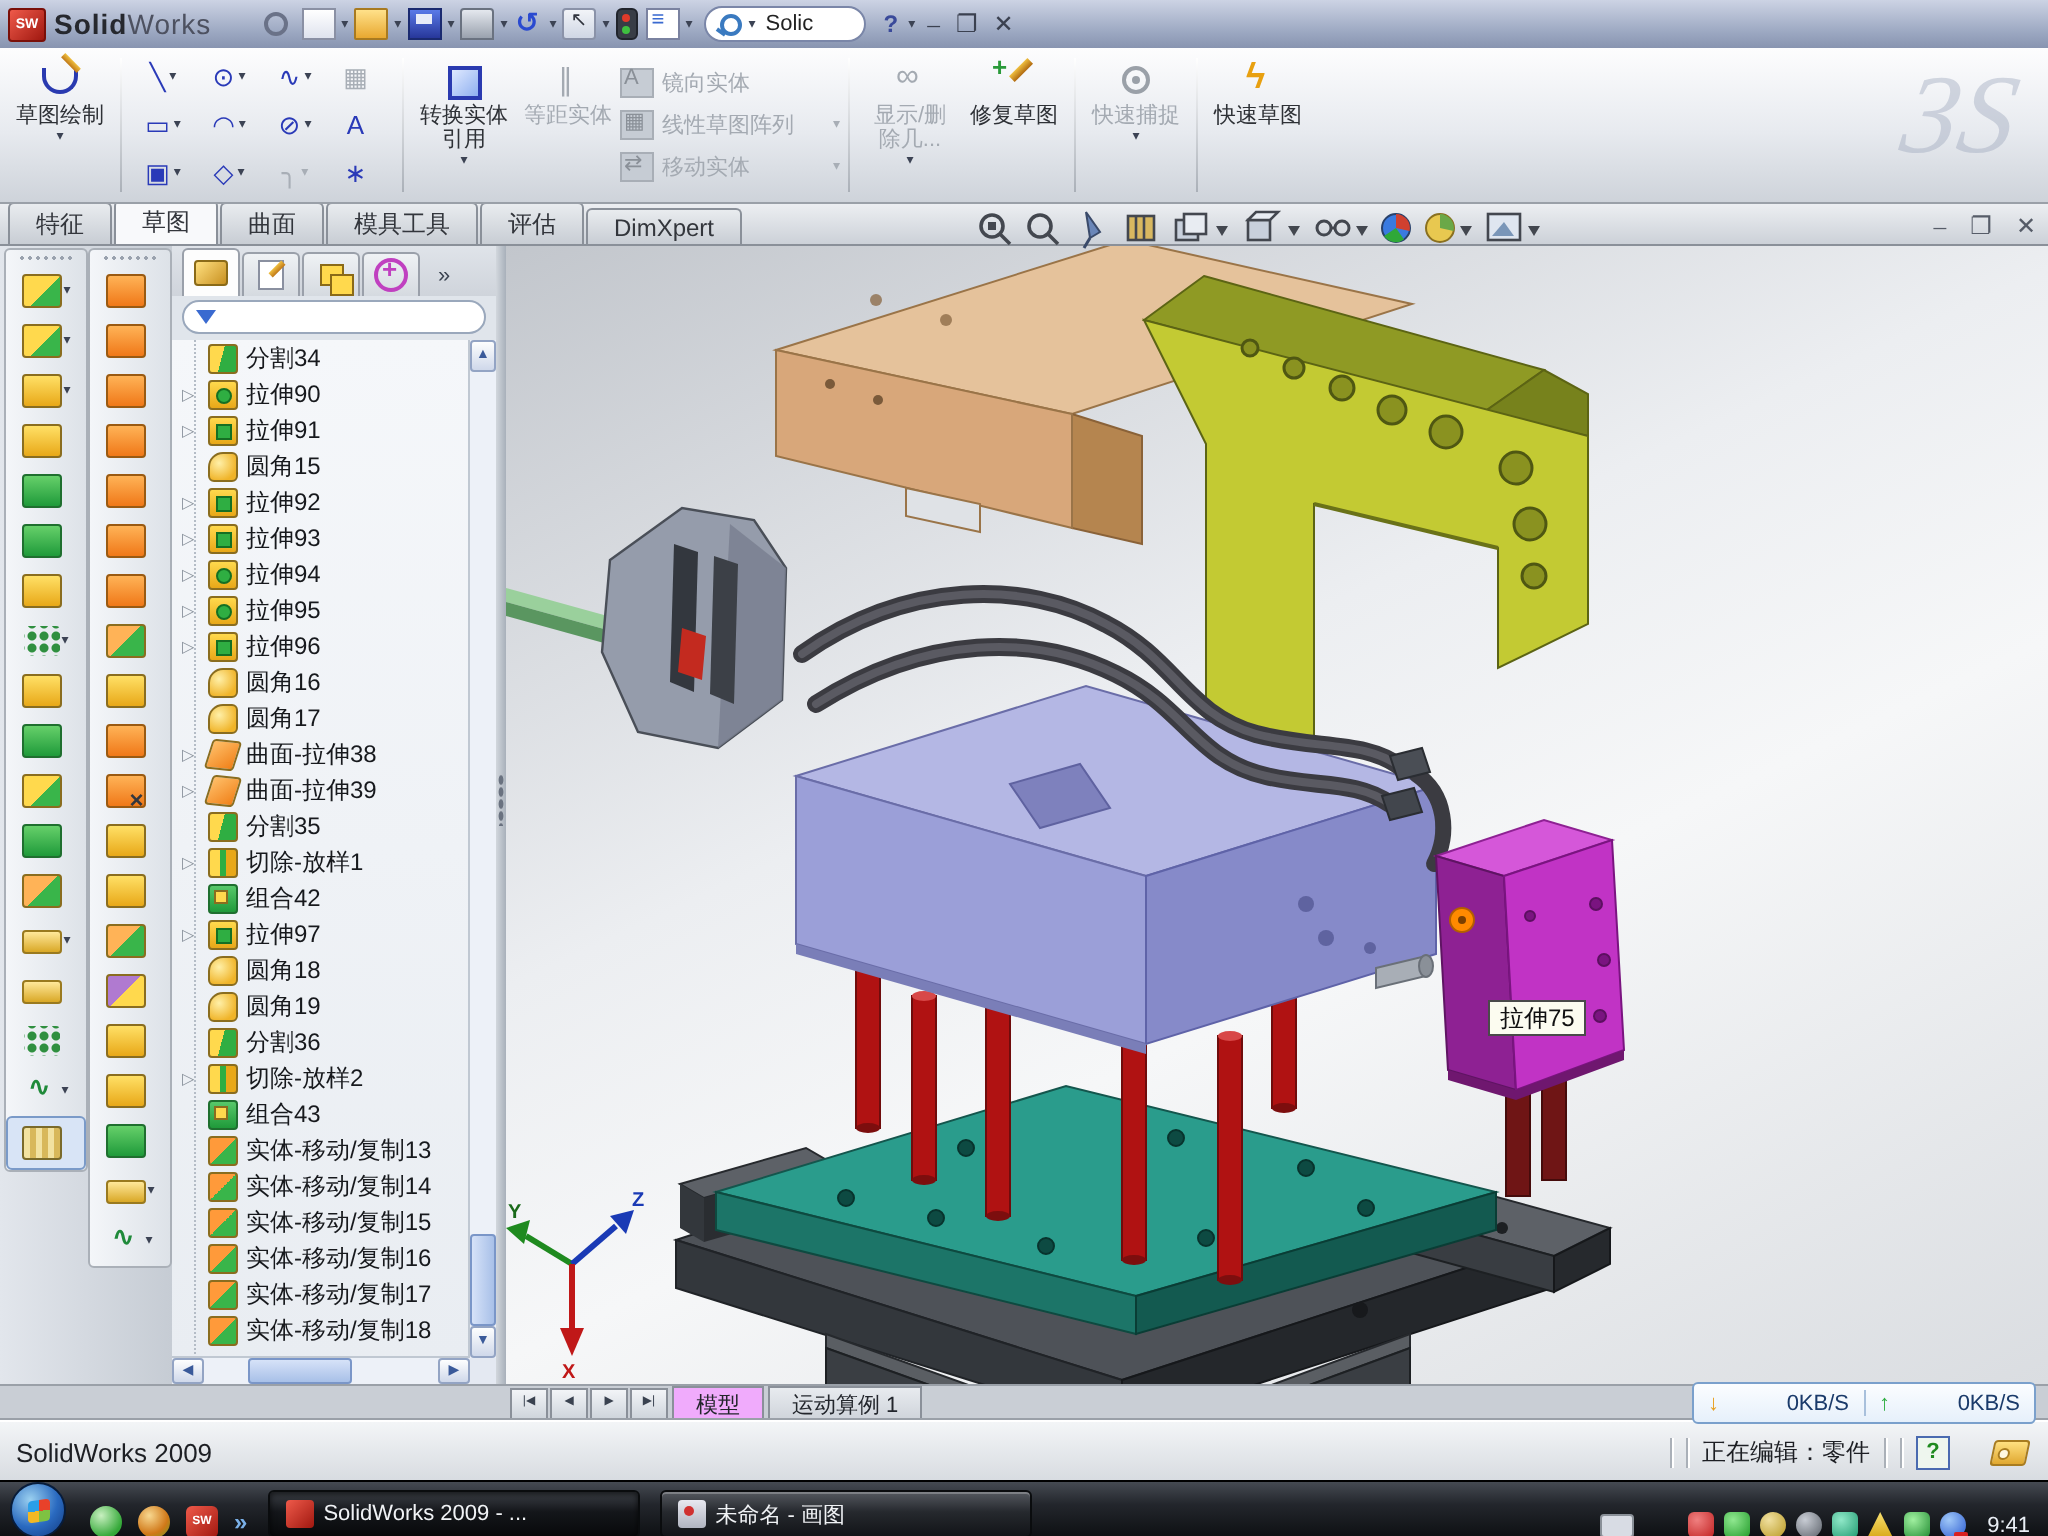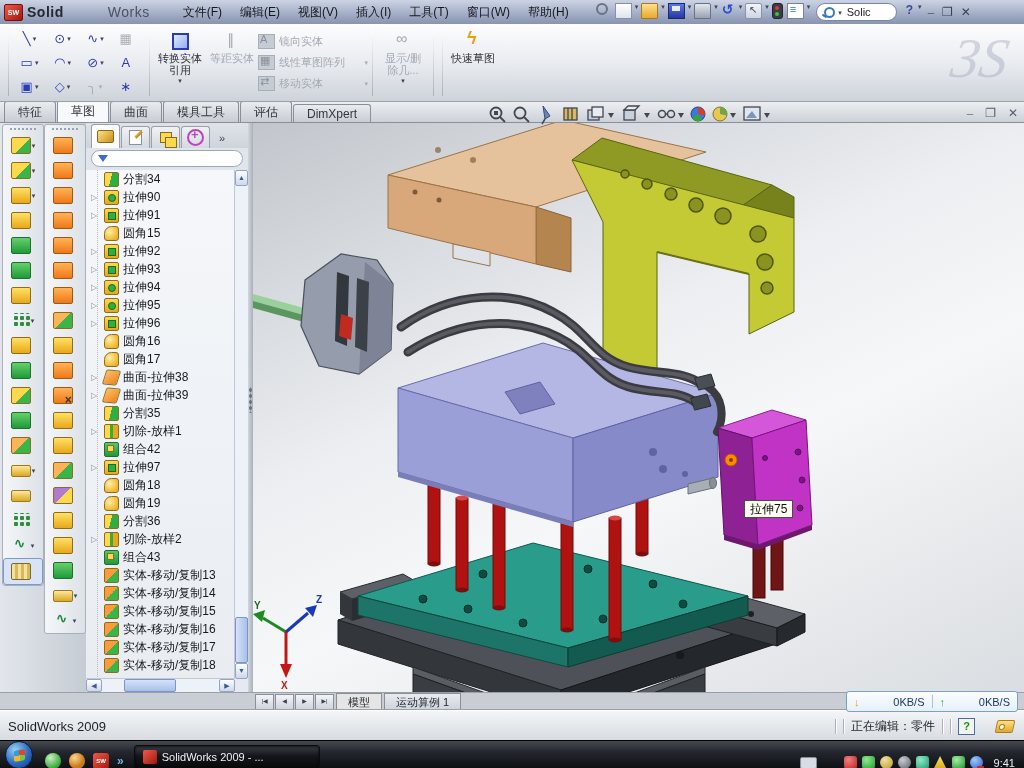--- a/index.html
+++ b/index.html
@@ -6,24 +6,24 @@
   body{width:1024px;height:768px;position:relative;overflow:hidden;
        font-family:"Liberation Sans","DejaVu Sans",sans-serif;background:#d6d9de;}
   
   .titlebar{position:absolute;left:0;top:0;right:0;height:24px;
     background:linear-gradient(#ccd3e4,#9aa6c0 70%,#8894b0);display:flex;align-items:center;z-index:20;}
   .brand{display:flex;align-items:center;gap:4px;padding:0 8px 0 4px;}
   .swcube{width:17px;height:15px;border-radius:2px;background:linear-gradient(135deg,#ef5a4a,#a01810);
     color:#fff;font-size:7px;font-weight:bold;display:flex;align-items:center;justify-content:center;border:1px solid #7a0f08;}
   .brandname{font-size:14px;letter-spacing:.5px;}
   .brandname .b1{font-weight:bold;color:#26282e;}
-  .brandname .b2{color:#4d5160;padding-left:44px;}
+  .brandname .b2{color:#4d5160;}
   .menubar{display:flex;margin-left:16px;}
   .menu-item{font-size:12px;color:#16181c;padding:3px 9px;cursor:default;}
-  .qa{display:flex;align-items:flex-start;margin-left:14px;gap:2px;}
+  .qa{display:flex;align-items:center;margin-left:14px;gap:2px;}
   .dd{font-size:7px;color:#3c4354;line-height:1;}
   .dd::after{content:"▾";}
   .qa-ic{width:15px;height:14px;position:relative;margin:0 1px;}
   .qa-pin{width:8px;height:8px;border:2px solid #6a7288;border-radius:50%;margin:0 4px;}
   .qa-new{background:linear-gradient(#ffffff,#dfe3ee);border:1px solid #8a90a4;}
   .qa-open{background:linear-gradient(#ffe18a,#e8a830);border:1px solid #a87a20;border-radius:1px;}
   .qa-save{background:linear-gradient(#5a7ae8,#27379a);border:1px solid #1a2a70;}
   .qa-save::after{content:"";position:absolute;left:3px;top:2px;width:8px;height:5px;background:#e8ecf8;}
   .qa-print{background:linear-gradient(#e4e8ee,#9aa2ae);border:1px solid #6a7280;border-radius:2px 2px 0 0;}
   .qa-undo{color:#2a4ad0;font-size:14px;font-weight:bold;}
@@ -200,21 +200,21 @@
     border-top:1px solid #9aa0a8;display:flex;align-items:flex-end;z-index:10;}
   .mt-nav{display:flex;gap:1px;margin-left:255px;margin-bottom:1px;}
   .mt-btn{width:17px;height:14px;background:linear-gradient(#f2f4f7,#cfd5dc);border:1px solid #8a9099;
     font-size:6px;color:#3a4250;text-align:center;line-height:13px;}
   .mt-first::after{content:"|◀";}
   .mt-prev::after{content:"◀";}
   .mt-next::after{content:"▶";}
   .mt-last::after{content:"▶|";}
   .dtab{font-size:11px;color:#23262c;padding:1px 11px;border:1px solid #8a9099;border-bottom:none;
     background:linear-gradient(#e8ebef,#cdd2d9);margin-left:2px;}
-  .dtab.active{background:#e5e5e5;text-align:center;}
+  .dtab.active{background:#f0abfc;text-align:center;}
   
   .statusbar{position:absolute;left:0;right:0;top:710px;height:30px;
     background:linear-gradient(#f3f5f7,#d7dbe0);border-top:1px solid #fff;box-shadow:0 -1px 0 #9aa0a8;
     display:flex;align-items:center;font-size:13px;color:#1d1f24;z-index:10;}
   .sb-left{padding-left:8px;}
   .sb-right{margin-left:auto;display:flex;align-items:center;gap:7px;padding-right:10px;font-size:12px;}
   .sb-sep{width:1px;height:15px;background:#aab0b8;box-shadow:1px 0 0 #fff;}
   .sb-help{width:15px;height:15px;border:1px solid #4a6ab0;background:#eef6ee;color:#1f8a1f;
     font-weight:bold;font-size:11px;text-align:center;line-height:14px;}
   .sb-tag{width:16px;height:11px;background:linear-gradient(#ffe080,#e0a830);border:1px solid #a87c20;
@@ -264,30 +264,20 @@
 </head>
 <body>
 
 <div class="titlebar">
   <div class="brand">
     <div class="swcube">SW</div>
     <div class="brandname">
       <span class="b1">Solid</span><span class="b2">Works</span>
     </div>
   </div>
-  <div class="menubar">
-
-  <span class="menu-item">文件(F)</span>
-      <span class="menu-item">编辑(E)</span>
-      <span class="menu-item">视图(V)</span>
-      <span class="menu-item">插入(I)</span>
-      <span class="menu-item">工具(T)</span>
-      <span class="menu-item">窗口(W)</span>
-      <span class="menu-item">帮助(H)</span>
-    </div>
   <div class="qa">
     <span class="qa-pin"></span>
     <span class="qa-ic qa-new"></span>
       <span class="dd"></span>
     <span class="qa-ic qa-open"></span>
       <span class="dd"></span>
     <span class="qa-ic qa-save"></span>
       <span class="dd"></span>
     <span class="qa-ic qa-print"></span>
       <span class="dd"></span>
@@ -308,20 +298,25 @@
   </div>
   <div class="winbtns">
     <span class="wb-min"></span>
     <span class="wb-max"></span>
     <span class="wb-close"></span>
   </div>
 </div>
 
 <div class="toolbar">
   <div class="watermark">3S</div>
+  <div class="bigbtn">
+    <div class="bi bi-sketch"></div>
+    <div class="lbl">草图绘制</div>
+    <span class="dd"></span>
+  </div>
   <div class="vsep"></div>
   <div class="egrid">
 
       <div class="ecell">
         <span class="eglyph">╲</span>
         <span class="dd"></span>
       </div>
 
       <div class="ecell">
         <span class="eglyph">⊙</span>
@@ -407,21 +402,30 @@
         <span class="slbl">移动实体</span>
         <span class="dd"></span>
       </div>
     </div>
   <div class="vsep"></div>
   <div class="bigbtn dis">
     <div class="bi bi-relations"></div>
     <div class="lbl">显示/删除几...</div>
     <span class="dd"></span>
   </div>
+  <div class="bigbtn">
+    <div class="bi bi-repair"></div>
+    <div class="lbl">修复草图</div>
+  </div>
   <div class="vsep"></div>
+  <div class="bigbtn dis">
+    <div class="bi bi-snaps"></div>
+    <div class="lbl">快速捕捉</div>
+    <span class="dd"></span>
+  </div>
   <div class="vsep"></div>
   <div class="bigbtn">
     <div class="bi bi-rapid"></div>
     <div class="lbl">快速草图</div>
   </div>
 </div>
 
 <div class="tabrow">
 
 <span class="rtab">特征</span>
@@ -1109,20 +1113,24 @@
     <span class="ql-ic ql-sw">SW</span>
     <span class="ql-chev"></span>
   </div>
   <span style="display:flex;">
 
       <div class="taskbtn active">
         <span class="task-ic task-sw"></span>
         <span class="tlabel">SolidWorks 2009 - ...</span>
       </div>
 
+      <div class="taskbtn">
+        <span class="task-ic task-paint"></span>
+        <span class="tlabel">未命名 - 画图</span>
+      </div>
     </span>
   <div class="tray">
     <span class="t-kbd"></span>
     <span style="display:flex;gap:5px;align-items:center;">
 
     <span class="tray-ic t-red"></span>
         <span class="tray-ic t-green"></span>
         <span class="tray-ic t-gold"></span>
         <span class="tray-ic t-gray"></span>
         <span class="tray-ic t-teal"></span>

